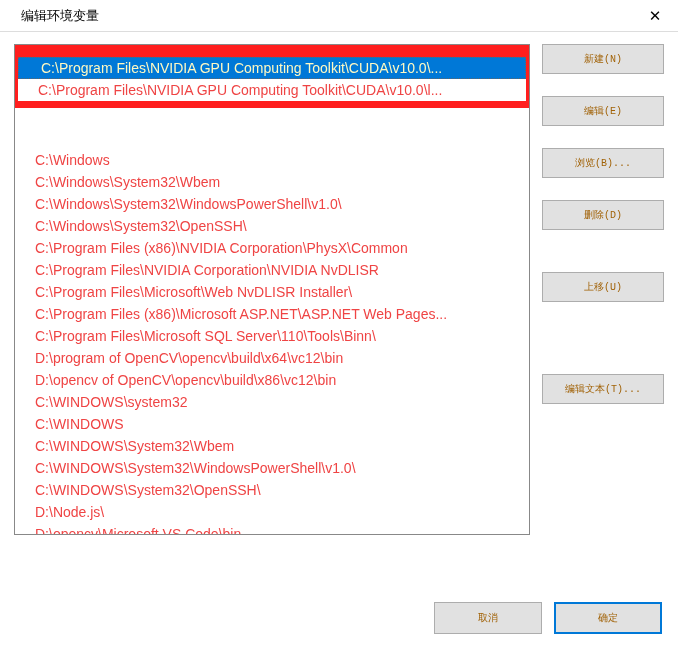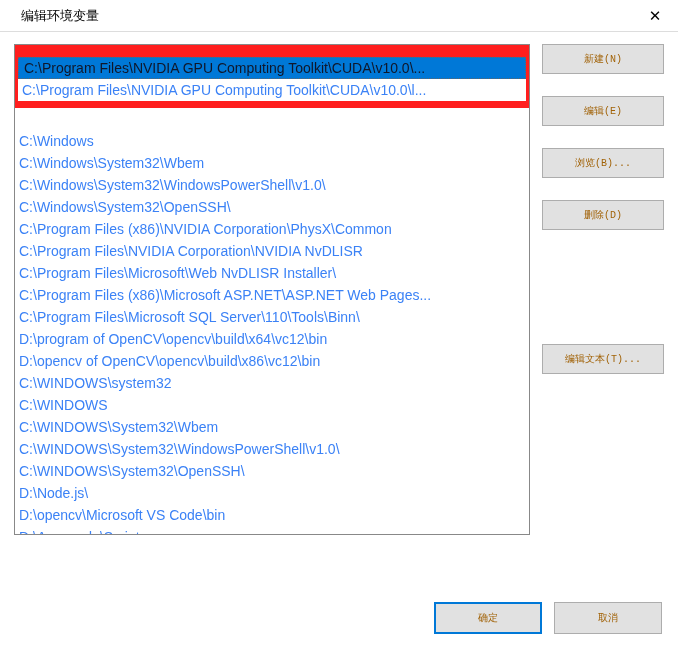--- a/index.html
+++ b/index.html
@@ -40,44 +40,45 @@
       border-top: 1px solid #888;
       border-left: 1px solid #888;
       border-right: 1px solid #888;
     }
     .highlight-inner {
       background: #fff;
     }
     .list-row {
       height: 22px;
       line-height: 22px;
-      padding: 0 4px;
+      padding: 0 20px;
       white-space: nowrap;
       overflow: hidden;
       text-overflow: ellipsis;
       font-size: 14px;
-      color: #3b82f6;
+      color: #ef4444;
     }
     .list-row.selected {
       background: #0078d7;
-      color: #0f172a;
+      color: #fef9c3;
       border: 1px dotted #666;
-      padding: 0 5px;
+      padding: 0 22px;
       line-height: 20px;
     }
     .list-body {
       border: 1px solid #888;
       border-top: none;
       height: 427px;
       overflow: hidden;
       position: relative;
     }
     .list-inner {
       height: 100%;
       overflow-y: scroll;
+      margin-top: 19px;
     }
     .sidebar {
       width: 122px;
       display: flex;
       flex-direction: column;
     }
     .btn {
       width: 122px;
       height: 30px;
       background: #e1e1e1;
@@ -147,22 +148,23 @@
 
   <div class="sidebar">
     <button class="btn">新建(N)</button>
     <div class="gap-sm"></div>
     <button class="btn">编辑(E)</button>
     <div class="gap-sm"></div>
     <button class="btn">浏览(B)...</button>
     <div class="gap-sm"></div>
     <button class="btn">删除(D)</button>
     <div class="gap-lg"></div>
+    <button class="btn">上移(U)</button>
     <div class="gap-sm"></div>
     <div class="gap-xl"></div>
     <button class="btn">编辑文本(T)...</button>
   </div>
 </div>
 
 <div class="footer">
+  <button class="btn">取消</button>
   <button class="btn primary">确定</button>
-  <button class="btn">取消</button>
 </div>
 
 </body></html>

